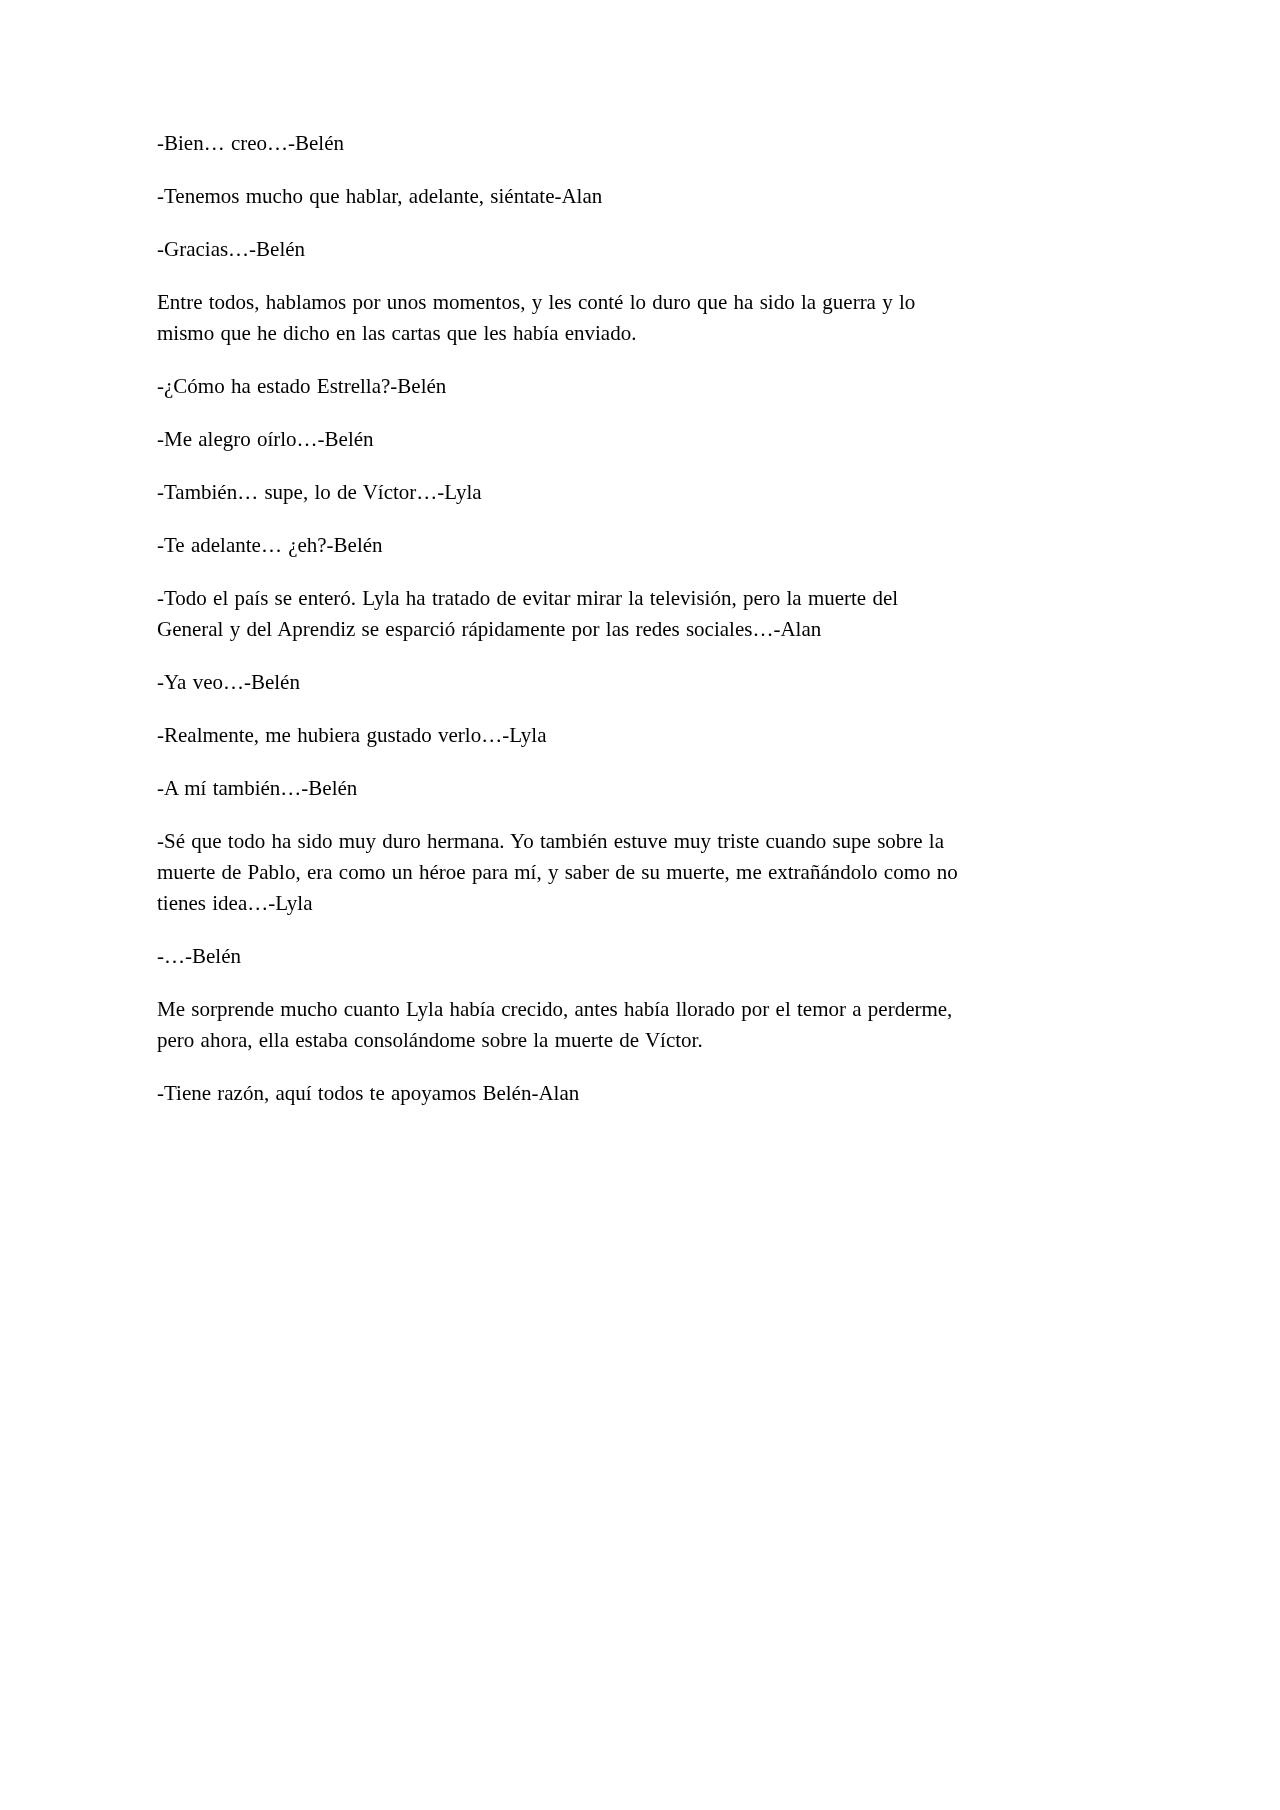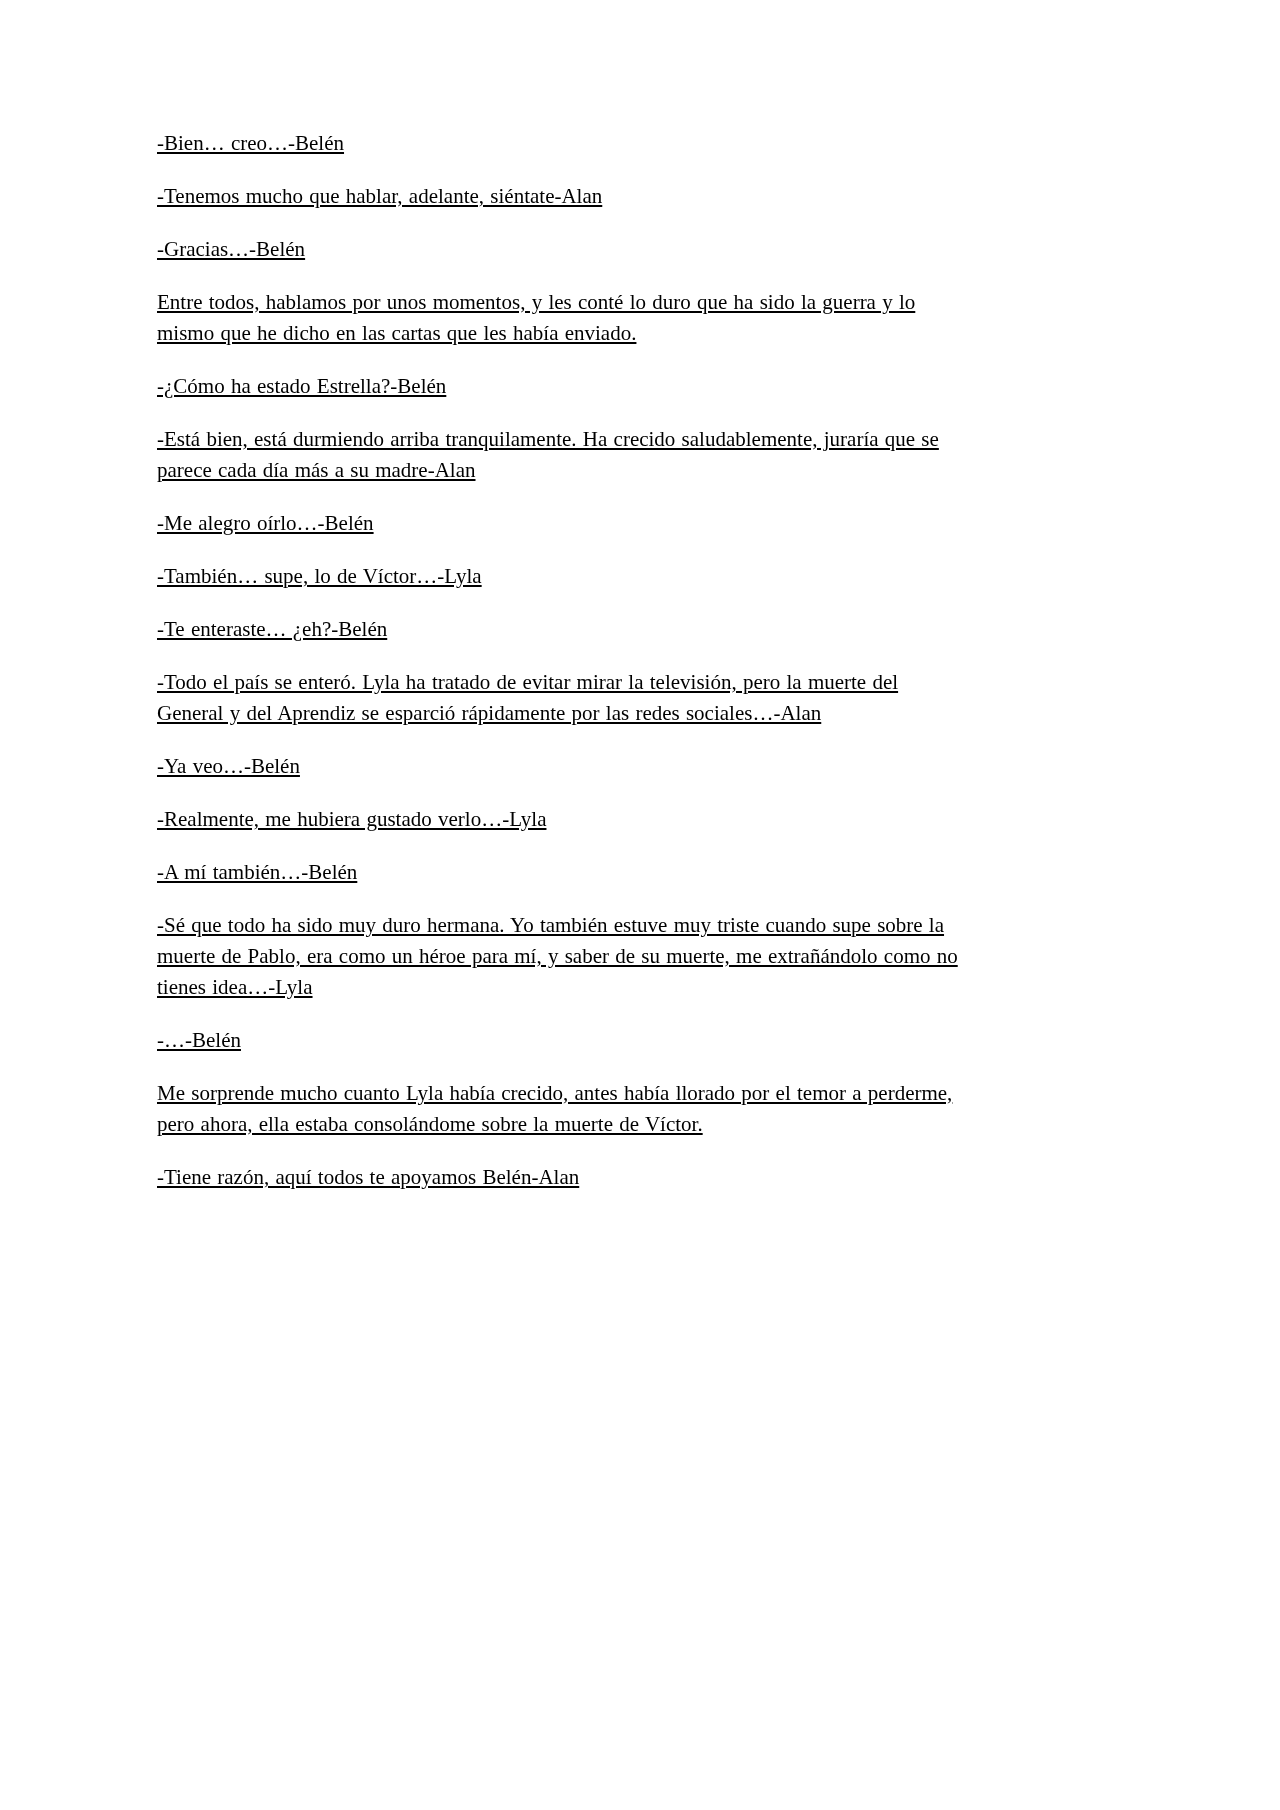--- a/index.html
+++ b/index.html
@@ -29,37 +29,35 @@
     left: 157px;
     width: 812px;
     font-size: 21px;
     line-height: 31px;
     text-align: left;
   }
   .content p {
     margin: 0 0 22px 0;
     padding: 0;
     word-spacing: 1px;
-    text-decoration: underline;
   }
 </style>
 </head>
 <body>
 
 <div class="page">
   <div class="content">
       <p>-Bien… creo…-Belén</p>
       <p>-Tenemos mucho que hablar, adelante, siéntate-Alan</p>
       <p>-Gracias…-Belén</p>
       <p>Entre todos, hablamos por unos momentos, y les conté lo duro que ha sido la guerra y lo mismo que he dicho en las cartas que les había enviado.</p>
       <p>-¿Cómo ha estado Estrella?-Belén</p>
-      <p>-Está bien, está durmiendo arriba tranquilamente. Ha crecido saludablemente, juraría que se parece cada día más a su madre-Alan</p>
       <p>-Me alegro oírlo…-Belén</p>
       <p>-También… supe, lo de Víctor…-Lyla</p>
-      <p>-Te enteraste… ¿eh?-Belén</p>
+      <p>-Te adelante… ¿eh?-Belén</p>
       <p>-Todo el país se enteró. Lyla ha tratado de evitar mirar la televisión, pero la muerte del General y del Aprendiz se esparció rápidamente por las redes sociales…-Alan</p>
       <p>-Ya veo…-Belén</p>
       <p>-Realmente, me hubiera gustado verlo…-Lyla</p>
       <p>-A mí también…-Belén</p>
       <p>-Sé que todo ha sido muy duro hermana. Yo también estuve muy triste cuando supe sobre la muerte de Pablo, era como un héroe para mí, y saber de su muerte, me extrañándolo como no tienes idea…-Lyla</p>
       <p>-…-Belén</p>
       <p>Me sorprende mucho cuanto Lyla había crecido, antes había llorado por el temor a perderme, pero ahora, ella estaba consolándome sobre la muerte de Víctor.</p>
       <p>-Tiene razón, aquí todos te apoyamos Belén-Alan</p>
     </div>
 </div>

